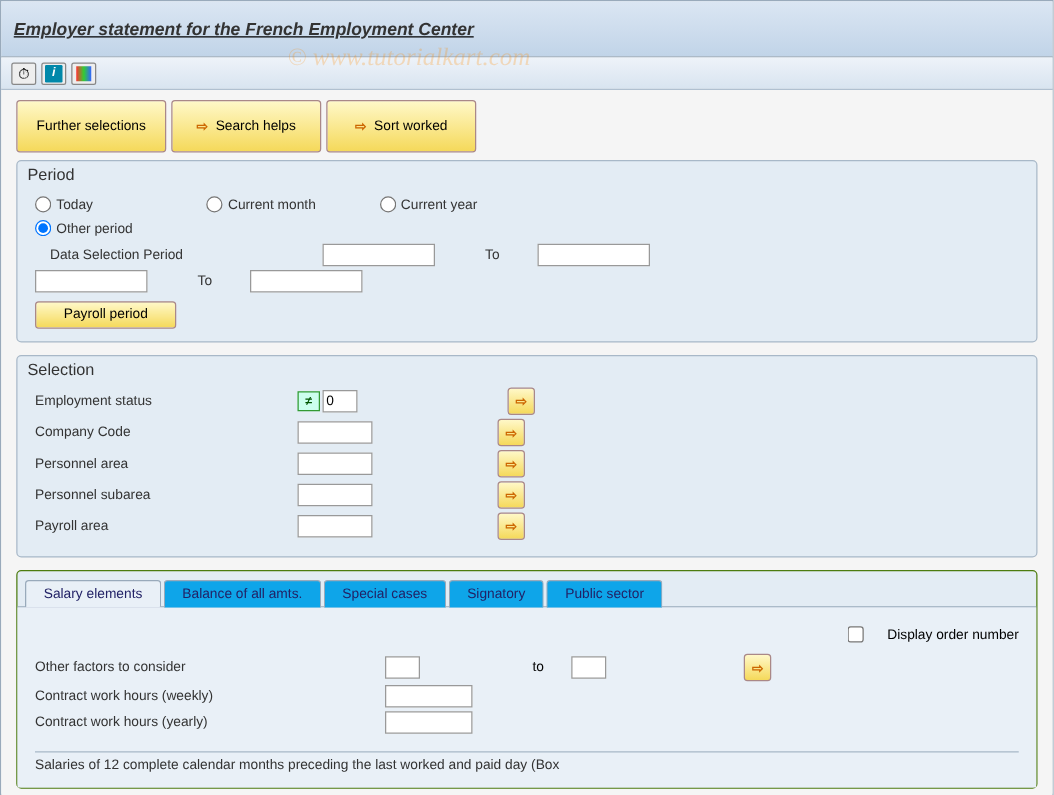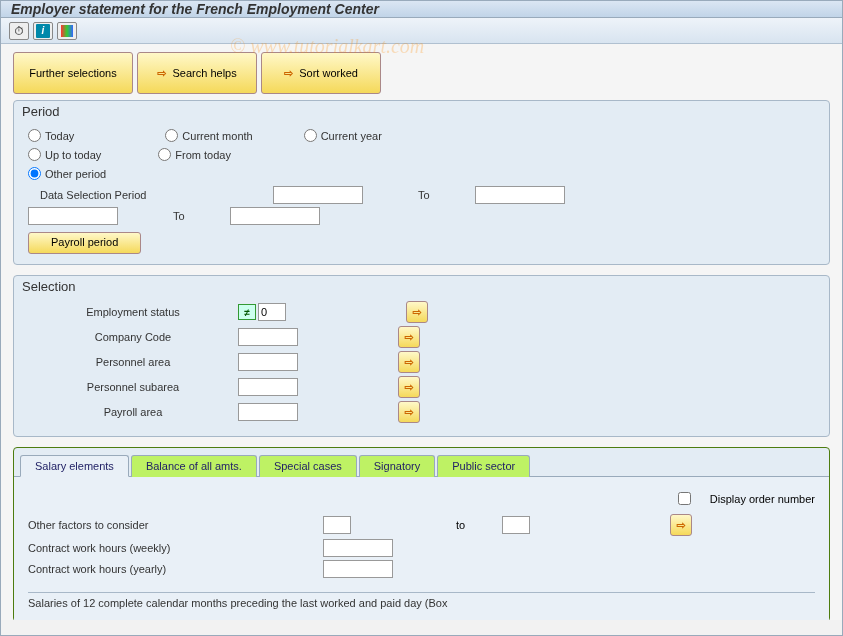--- a/index.html
+++ b/index.html
@@ -1,44 +1,44 @@
 <!DOCTYPE html>
 <html><head>
   <meta charset="utf-8">
   <style>
     * { box-sizing: border-box; font-family: Arial, sans-serif; font-size: 11px; }
     body { margin: 0; padding: 0; background: #fff; width: 843px; height: 636px; overflow: hidden; position: relative; }
     .window { width: 843px; height: 636px; border: 1px solid #9ab; background: #f2f2f2; }
-    .titlebar { background: linear-gradient(to bottom, #dbe6f3, #c1d4e8); padding: 0 10px; border-bottom: 1px solid #9ab; }
+    .titlebar { background: linear-gradient(to bottom, #dbe6f3, #c1d4e8); padding: 14px 10px; border-bottom: 1px solid #9ab; text-decoration: underline; }
     .titlebar h1 { margin:0; font-size: 14px; font-weight: bold; font-style: italic; color: #333; }
     .toolbar-top { background: linear-gradient(to bottom, #eef3f9, #d8e4f0); border-bottom: 1px solid #b0c0d0; padding: 3px 8px; display:flex; gap:4px; align-items:center; height:26px;}
     .icon-btn { width: 20px; height: 18px; border: 1px solid #888; background: #eee; display:flex; align-items:center; justify-content:center; font-size:10px; cursor:pointer; border-radius:2px;}
     .content { padding: 8px 12px; background: #f5f5f5; height: calc(100% - 58px); overflow: hidden; }
     .btn-row { display:flex; gap:4px; margin-bottom:6px;}
     .goldbtn { background: linear-gradient(to bottom,#fff8c8,#f5d95a); border:1px solid #a88; border-radius:3px; padding:20px 10px; height:22px; display:flex; align-items:center; gap:6px; cursor:pointer; min-width:120px; justify-content:center;}
     .goldbtn.small { min-width:22px; width:22px; padding:0; }
     .arrow-icon { color:#c60; font-weight:bold; }
     .groupbox { border:1px solid #a8b8c8; border-radius:4px; background:#e3ecf4; margin-bottom:10px; padding: 0; overflow:hidden;}
     .groupbox-title { font-size:13px; color:#333; padding:3px 8px 0 8px; }
     .groupbox-body { padding: 4px 14px 10px 14px; }
     .radio-row { display:flex; gap:33px; margin: 6px 0; align-items:center;}
     .radio-row label { display:flex; align-items:center; gap:4px; color:#333; }
     .radio-row input[type=radio]{ margin:0;}
-    .field-row { display:flex; align-items:center; margin: 3px 0; gap: 15px; }
+    .field-row { display:flex; align-items:center; margin: 3px 0; }
     .lbl { width: 230px; color:#333; padding-left: 12px;}
     .inp { height:18px; border:1px solid #999; background:#fff; width:90px; }
     .inp.narrow { width:28px; }
     .to-lbl { margin: 0 12px 0 40px; color:#333; width: 30px;}
     .payrollbtn { background: linear-gradient(to bottom,#fff8c8,#f5d95a); border:1px solid #a88; border-radius:3px; padding:3px 22px; height:22px; cursor:pointer; margin-top:4px; display:inline-block;}
     .sel-row { display:flex; align-items:center; margin: 3px 0; }
-    .sel-lbl { width: 210px; color:#333;text-align:center; }
+    .sel-lbl { width: 210px; color:#333; }
     .ne-icon { width:18px; height:16px; background:#cfe; border:1px solid #393; color:#050; font-weight:bold; display:inline-flex; align-items:center; justify-content:center; font-size:10px; margin-right:2px;}
     .tabstrip { border:1px solid #4d7c0f; border-radius:4px; background:#e3ecf4; padding:0; }
     .tabs { display:flex; padding: 6px 6px 0 6px; gap:0; border-bottom: 1px solid #9ab;}
-    .tab { padding: 4px 14px; border:1px solid #9ab; border-bottom:none; background:#bef264; margin-right:2px; border-radius: 3px 3px 0 0; cursor:pointer; color:#226; position:relative; top:1px;}
+    .tab { padding: 4px 14px; border:1px solid #9ab; border-bottom:none; background:#0ea5e9; margin-right:2px; border-radius: 3px 3px 0 0; cursor:pointer; color:#226; position:relative; top:1px;}
     .tab.active { background:#e9f0f7; border-bottom:1px solid #e9f0f7; }
     .tab-body { padding: 12px 14px; background:#e9f0f7;}
     .chk-row { display:flex; align-items:center; gap:16px; margin-bottom:6px;justify-content:flex-end;}
     .watermark { position:absolute; top: 35px; left: 230px; color: rgba(255,140,0,0.25); font-size: 20px; font-family: serif; font-style: italic; pointer-events:none;}
     .boxnote { border-top: 1px solid #a8b8c8; margin-top: 14px; padding-top:4px; color:#333;}
     .clock-icon { font-size:12px; }
     .info-icon-box { background:#08a; color:#fff; width:14px; height:14px; display:inline-flex; align-items:center; justify-content:center; font-weight:bold; font-style: italic; font-size:10px; border-radius:1px;}
   </style>
 </head>
 <body>
@@ -90,30 +90,20 @@
               <input type="radio" name="per" style="">
               <span>Current month</span>
             </label>
           <label style="margin-left:18px;">
               <input type="radio" name="per" style="">
               <span>Current year</span>
             </label>
         </div>
         <div class="radio-row">
           <label>
-              <input type="radio" name="per" style="">
-              <span>Up to today</span>
-            </label>
-          <label style="margin-left:24px;">
-              <input type="radio" name="per" style="">
-              <span>From today</span>
-            </label>
-        </div>
-        <div class="radio-row">
-          <label>
               <input type="radio" name="per" checked="" style="">
               <span>Other period</span>
             </label>
         </div>
         <div class="field-row">
           <span class="lbl">Data Selection Period</span>
           <input class="inp" style="">
           <span class="to-lbl">To</span>
           <input class="inp" style="">
         </div>

